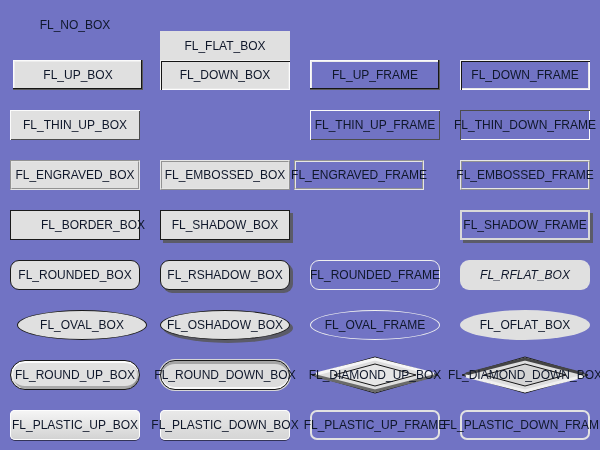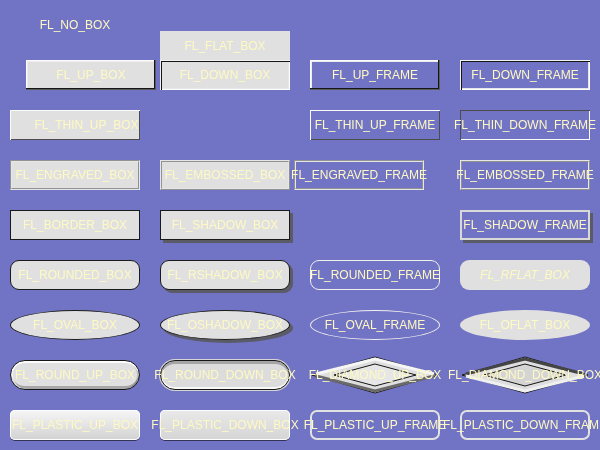--- a/index.html
+++ b/index.html
@@ -9,21 +9,21 @@
     font-family:"Liberation Sans", sans-serif;
   }
   #window{position:absolute;left:0;top:0;width:600px;height:450px;}
   .cell{position:absolute;width:150px;height:50px;}
   .b{
     position:absolute;left:10px;top:10px;width:130px;height:30px;
     box-sizing:border-box;
   }
   .label{
     position:absolute;left:50%;top:50%;transform:translate(-50%,-50%);
-    white-space:nowrap;font-size:12px;color:#fef9c3;z-index:2;
+    white-space:nowrap;font-size:12px;color:#0f172a;z-index:2;
   }
 
   
   .no-box{}
   .flat-box{background:#e0e0e0;}
 
   .up-box{background:#e0e0e0;
     box-shadow:inset -1px -1px 0 #5a5a5a, inset -2px -2px 0 #161616,
                inset 1px 1px 0 #fbfbfb, inset 2px 2px 0 #ededed;}
   .down-box{background:#e0e0e0;
@@ -86,37 +86,37 @@
 
 <div id="window">
     <div class="cell" style="left: 0px; top: 0px;">
     <div class="b no-box"></div>
     <span class="label">FL_NO_BOX</span>
   </div>
     <div class="cell" style="left: 150px; top: 0px; margin-top: 21px;">
     <div class="b flat-box"></div>
     <span class="label">FL_FLAT_BOX</span>
   </div>
-    <div class="cell" style="left: 16px; top: 50px;">
+    <div class="cell" style="left: 3px; top: 50px;">
     <div class="b up-box"></div>
     <span class="label">FL_UP_BOX</span>
   </div>
     <div class="cell" style="left: 150px; top: 50px;">
     <div class="b down-box"></div>
     <span class="label">FL_DOWN_BOX</span>
   </div>
     <div class="cell" style="left: 300px; top: 50px;">
     <div class="b up-frame"></div>
     <span class="label">FL_UP_FRAME</span>
   </div>
     <div class="cell" style="left: 450px; top: 50px;">
     <div class="b down-frame"></div>
     <span class="label">FL_DOWN_FRAME</span>
   </div>
-    <div class="cell" style="left: 0px; top: 100px; padding-left: 23px;">
+    <div class="cell" style="left: 0px; top: 100px;">
     <div class="b thin-up-box"></div>
     <span class="label">FL_THIN_UP_BOX</span>
   </div>
     <div class="cell" style="left: 300px; top: 100px;">
     <div class="b thin-up-frame"></div>
     <span class="label">FL_THIN_UP_FRAME</span>
   </div>
     <div class="cell" style="left: 450px; top: 100px;">
     <div class="b thin-down-frame"></div>
     <span class="label">FL_THIN_DOWN_FRAME</span>
@@ -130,21 +130,21 @@
     <span class="label">FL_EMBOSSED_BOX</span>
   </div>
     <div class="cell" style="left: 284px; top: 150px;">
     <div class="b engraved-frame"></div>
     <span class="label">FL_ENGRAVED_FRAME</span>
   </div>
     <div class="cell" style="left: 450px; top: 150px;">
     <div class="b embossed-frame"></div>
     <span class="label">FL_EMBOSSED_FRAME</span>
   </div>
-    <div class="cell" style="left: 0px; top: 200px;">
+    <div class="cell" style="left: 0px; top: 200px; padding-left: 36px;">
     <div class="b border-box"></div>
     <span class="label">FL_BORDER_BOX</span>
   </div>
     <div class="cell" style="left: 150px; top: 200px;">
     <div class="b shadow-box"></div>
     <span class="label">FL_SHADOW_BOX</span>
   </div>
     <div class="cell" style="left: 450px; top: 200px;">
     <div class="b shadow-frame"></div>
     <span class="label">FL_SHADOW_FRAME</span>
@@ -158,21 +158,21 @@
     <span class="label">FL_RSHADOW_BOX</span>
   </div>
     <div class="cell" style="left: 300px; top: 250px;">
     <div class="b rounded-frame"></div>
     <span class="label">FL_ROUNDED_FRAME</span>
   </div>
     <div class="cell" style="left: 450px; top: 250px; font-style: italic;">
     <div class="b rflat-box"></div>
     <span class="label">FL_RFLAT_BOX</span>
   </div>
-    <div class="cell" style="left: 0px; top: 300px;">
+    <div class="cell" style="left: 7px; top: 300px;">
     <div class="b oval-box"></div>
     <span class="label">FL_OVAL_BOX</span>
   </div>
     <div class="cell" style="left: 150px; top: 300px;">
     <div class="b oshadow-box"></div>
     <span class="label">FL_OSHADOW_BOX</span>
   </div>
     <div class="cell" style="left: 300px; top: 300px;">
     <div class="b oval-frame"></div>
     <span class="label">FL_OVAL_FRAME</span>

